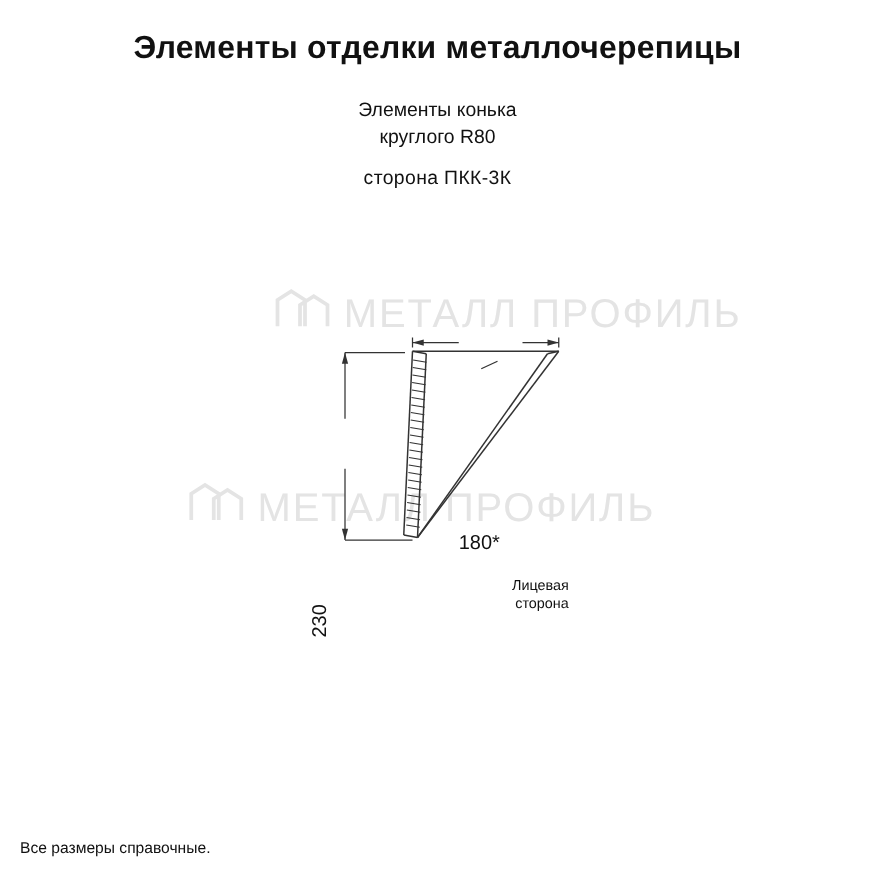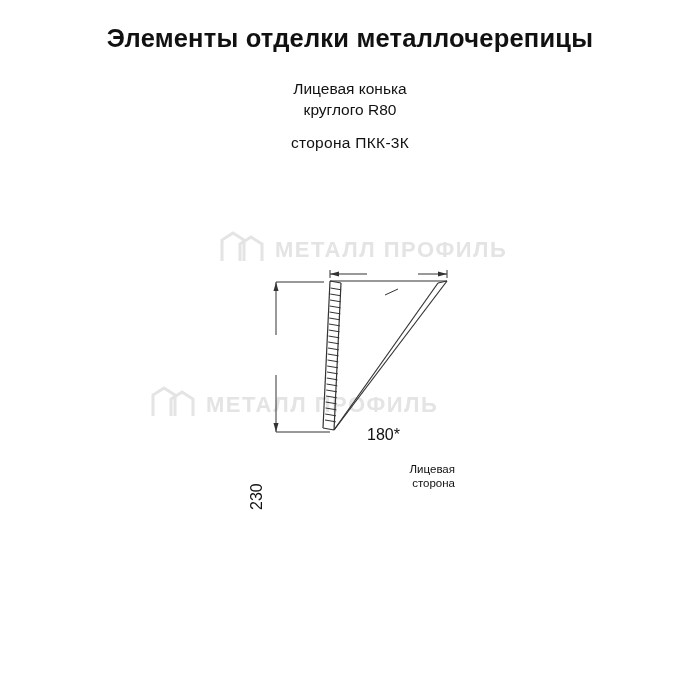--- a/index.html
+++ b/index.html
@@ -41,22 +41,22 @@
     font-weight: normal;
   }
   .sub1 { top: 80px; }
   .sub2 { top: 101px; }
   .sub3 { top: 134px; letter-spacing: 0.3px; }
 
   
   .wm {
     position: absolute;
     color: #e4e4e4;
-    font-weight: bold;
-    font-size: 22px;
+    font-weight: normal;
+    font-size: 32px;
     letter-spacing: 1.5px;
     white-space: nowrap;
     user-select: none;
   }
   .wm .wm-mark {
     display: inline-block;
     vertical-align: middle;
     margin-right: 10px;
   }
   .wm-text { vertical-align: middle; }
@@ -108,21 +108,21 @@
     line-height: 19px;
     color: #111111;
   }
 </style>
 </head>
 <body>
 
 <div class="page">
 
   <div class="title">Элементы отделки металлочерепицы</div>
-  <div class="subtitle sub1">Лицевая конька</div>
+  <div class="subtitle sub1">Элементы конька</div>
   <div class="subtitle sub2">круглого R80</div>
   <div class="subtitle sub3">сторона   ПКК-3К</div>
 
   <div class="wm wm1">
     <span class="wm-mark">
       <svg width="46" height="34" viewBox="0 0 46 34" aria-hidden="true">
         <path d="M3 31 V10 L14 3 L25 10 V31" fill="none" stroke="#e4e4e4" stroke-width="3"></path>
         <path d="M21 31 V14 L32 7 L43 14 V31" fill="none" stroke="#e4e4e4" stroke-width="3"></path>
       </svg>
     </span><span class="wm-text">МЕТАЛЛ ПРОФИЛЬ</span>
@@ -210,15 +210,16 @@
 
     <div class="label-180">180*</div>
     <div class="label-230">230</div>
     <div class="label-face">
       <div>Лицевая</div>
       <div>сторона</div>
     </div>
   </div>
 
   <div class="footer">
+    <div>Все размеры справочные.</div>
   </div>
 
 </div>
 
 </body></html>

